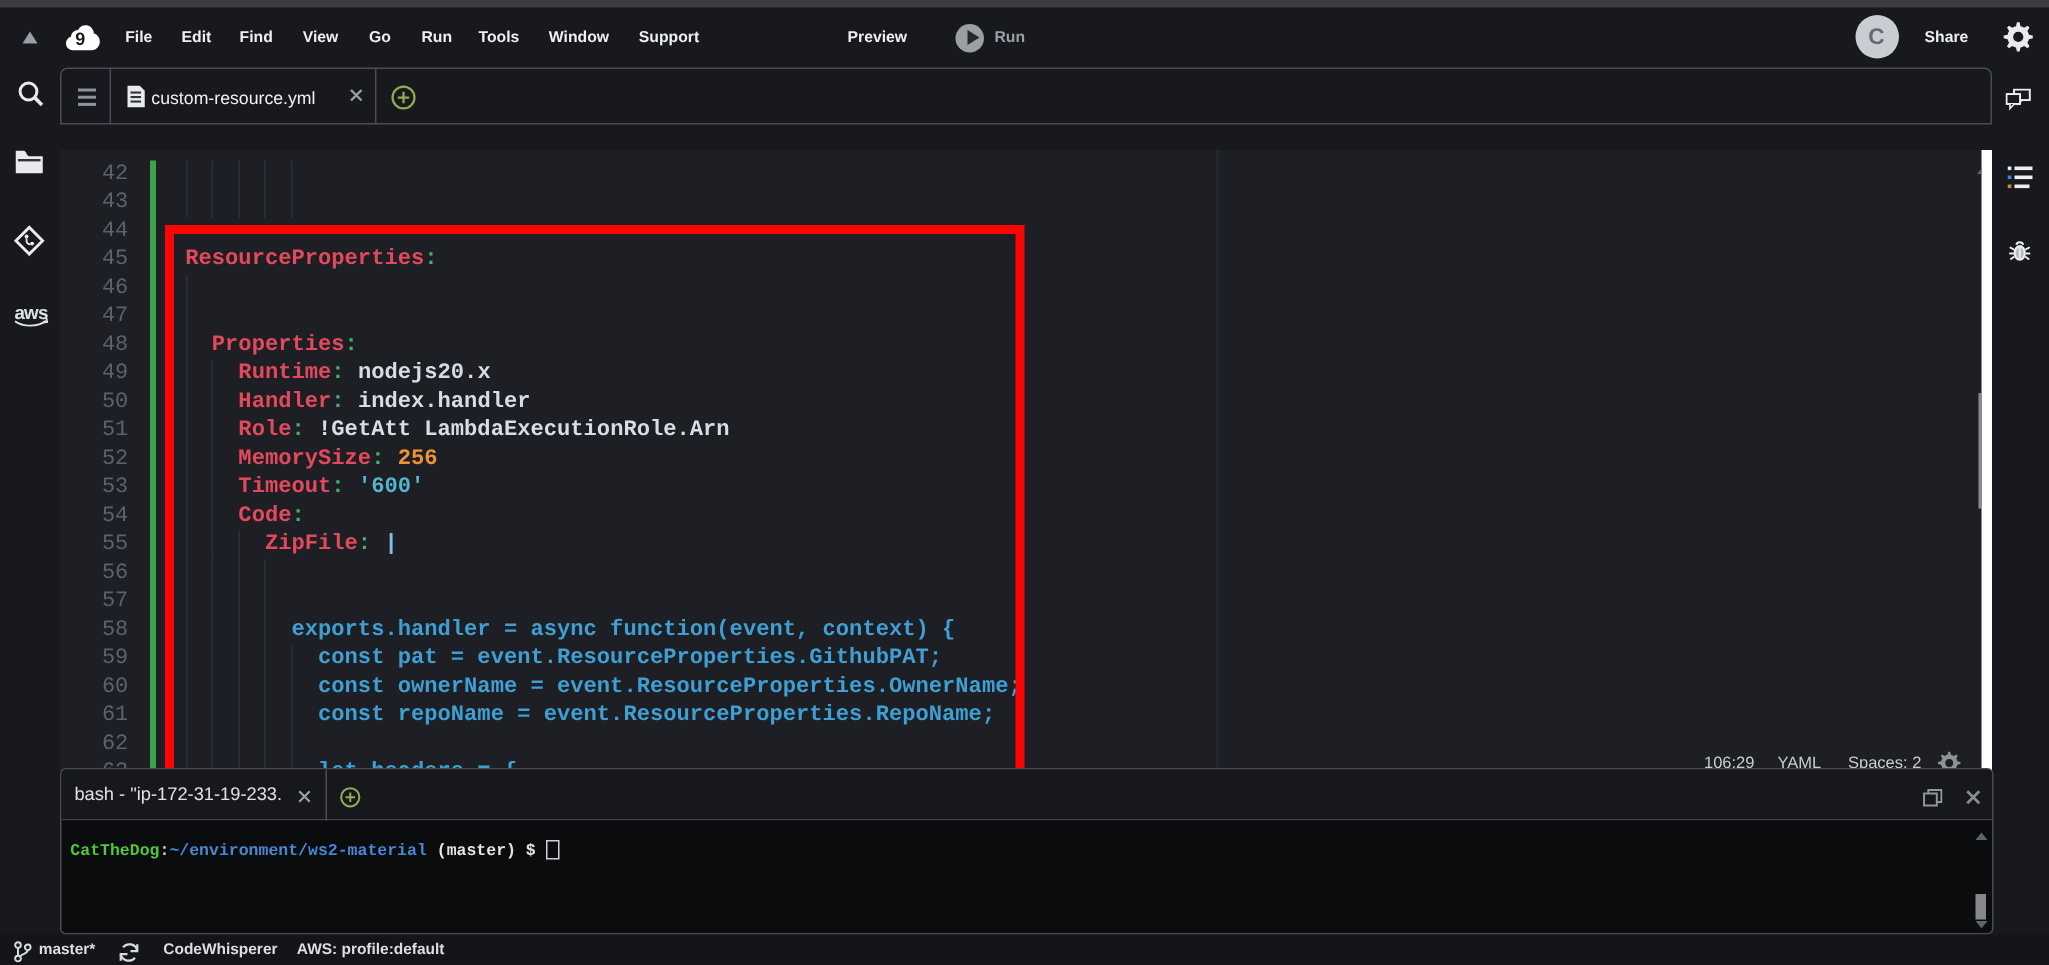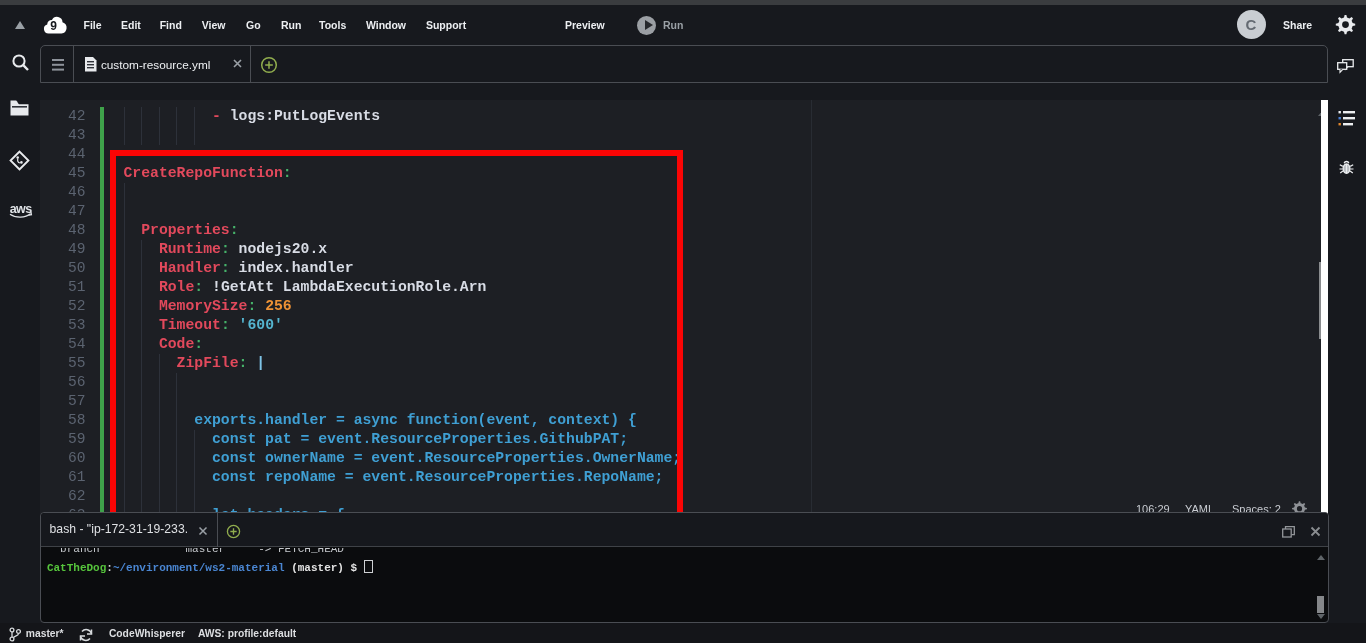--- a/index.html
+++ b/index.html
@@ -113,22 +113,21 @@
 <div class="ln" style="top:234.5px">54</div>
 <div class="ln" style="top:253.5px">55</div>
 <div class="ln" style="top:272.5px">56</div>
 <div class="ln" style="top:291.5px">57</div>
 <div class="ln" style="top:310.5px">58</div>
 <div class="ln" style="top:329.5px">59</div>
 <div class="ln" style="top:348.5px">60</div>
 <div class="ln" style="top:367.5px">61</div>
 <div class="ln" style="top:386.5px">62</div>
 <div class="ln" style="top:405.5px">63</div>
-<div class="cl" style="top:6.5px">&nbsp;&nbsp;&nbsp;&nbsp;&nbsp;&nbsp;&nbsp;&nbsp;&nbsp;&nbsp;<i class="k">-</i> <i class="w">logs:PutLogEvents</i></div>
-<div class="cl" style="top:63.5px"><i class="k">CreateRepoFunction</i><i class="g">:</i></div>
+<div class="cl" style="top:63.5px"><i class="k">ResourceProperties</i><i class="g">:</i></div>
 <div class="cl" style="top:120.5px">&nbsp;&nbsp;<i class="k">Properties</i><i class="g">:</i></div>
 <div class="cl" style="top:139.5px">&nbsp;&nbsp;&nbsp;&nbsp;<i class="k">Runtime</i><i class="g">:</i> <i class="w">nodejs20.x</i></div>
 <div class="cl" style="top:177.5px">&nbsp;&nbsp;&nbsp;&nbsp;<i class="k">Role</i><i class="g">:</i> <i class="w">!GetAtt LambdaExecutionRole.Arn</i></div>
 <div class="cl" style="top:158.5px">&nbsp;&nbsp;&nbsp;&nbsp;<i class="k">Handler</i><i class="g">:</i> <i class="w">index.handler</i></div>
 <div class="cl" style="top:196.5px">&nbsp;&nbsp;&nbsp;&nbsp;<i class="k">MemorySize</i><i class="g">:</i> <i class="n">256</i></div>
 <div class="cl" style="top:215.5px">&nbsp;&nbsp;&nbsp;&nbsp;<i class="k">Timeout</i><i class="g">:</i> <i class="s">'600'</i></div>
 <div class="cl" style="top:234.5px">&nbsp;&nbsp;&nbsp;&nbsp;<i class="k">Code</i><i class="g">:</i></div>
 <div class="cl" style="top:253.5px">&nbsp;&nbsp;&nbsp;&nbsp;&nbsp;&nbsp;<i class="k">ZipFile</i><i class="g">:</i> <i class="p">|</i></div>
 <div class="cl" style="top:310.5px">&nbsp;&nbsp;&nbsp;&nbsp;&nbsp;&nbsp;&nbsp;&nbsp;<i class="j">exports.handler = async function(event, context) {</i></div>
 <div class="cl" style="top:329.5px">&nbsp;&nbsp;&nbsp;&nbsp;&nbsp;&nbsp;&nbsp;&nbsp;&nbsp;&nbsp;<i class="j">const pat = event.ResourceProperties.GithubPAT;</i></div>
@@ -159,21 +158,20 @@
 <path d="M9 5.2 L9 12.8 M5.2 9 L12.8 9" stroke="#91ad4e" stroke-width="1.6"></path>
 </svg>
 <svg class="abs" style="left:1241px;top:13px" width="13" height="12" viewBox="0 0 13 12">
 <rect x="0.7" y="3" width="8.5" height="8" fill="none" stroke="#93969a" stroke-width="1.3"></rect>
 <path d="M3.5 3 L3.5 0.7 L12.3 0.7 L12.3 8.7 L9.5 8.7" fill="none" stroke="#93969a" stroke-width="1.3"></path>
 </svg>
 <svg class="abs" style="left:1269px;top:13px" width="11" height="11" viewBox="0 0 11 11">
       <path d="M1.5 1.5 L9.5 9.5 M9.5 1.5 L1.5 9.5" stroke="#8a8d91" stroke-width="1.8"></path>
     </svg>
 <div class="abs" style="left:0;top:35px;width:1287px;height:74px;overflow:hidden">
-<div class="tmono" style="position:absolute;left:5.9px;top:-6px;color:#c6c9cd">* branch             master     -&gt; FETCH_HEAD</div>
 <div class="tmono" style="position:absolute;left:5.9px;top:12.5px;font-weight:bold"><span style="color:#56c43c">CatTheDog</span><span style="color:#d7d7d7">:</span><span style="color:#4a86d2">~/environment/ws2-material</span><span style="color:#e3e3e3"> (master) $ </span></div>
 <div class="abs" style="left:323px;top:11.5px;width:9px;height:13.5px;border:1.5px solid #cfd1d4"></div>
 <div class="abs" style="left:1276px;top:7px;width:0;height:0;border-left:4.5px solid transparent;border-right:4.5px solid transparent;border-bottom:5.5px solid #5f6468"></div>
 <div class="abs" style="left:1276px;top:48px;width:6.5px;height:17px;background:#85878a"></div>
 <div class="abs" style="left:1276px;top:66px;width:0;height:0;border-left:4.5px solid transparent;border-right:4.5px solid transparent;border-top:5.5px solid #5f6468"></div>
 </div>
 </div>
 
 <div id="statusbar"></div>
 <svg class="abs" style="left:8px;top:627px" width="14" height="15" viewBox="0 0 14 15">

